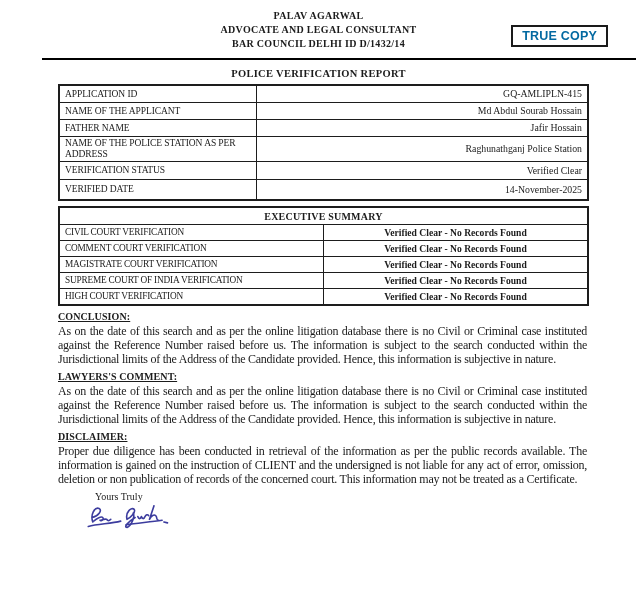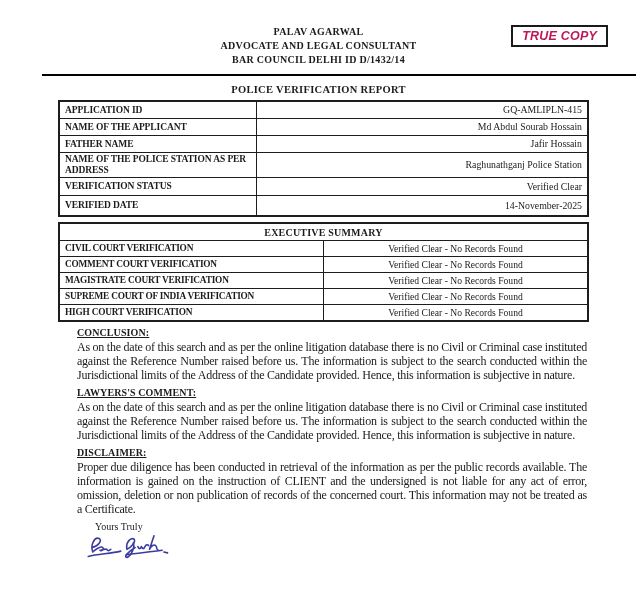--- a/index.html
+++ b/index.html
@@ -5,28 +5,28 @@
   html,body{margin:0;padding:0;background:#ffffff;}
   .page{
     position:relative;
     width:637px;height:598px;
     background:#ffffff;
     overflow:hidden;
     font-family:"Liberation Serif", serif;
     color:#1b1b1b;
   }
   
-  .letterhead{padding-top:25px;text-align:center;font-size:10px;font-weight:bold;line-height:14px;letter-spacing:0.3px;}
+  .letterhead{padding-top:9px;text-align:center;font-size:10px;font-weight:bold;line-height:14px;letter-spacing:0.3px;}
   .stamp{
     position:absolute;top:25px;right:29px;
     border:2px solid #1a1a1a;
     padding:2px 9px;
     font-family:"Liberation Sans", sans-serif;
-    font-style:italic;font-weight:bold;font-size:12.5px;
-    letter-spacing:0.2px;color:#be185d;
+    font-weight:bold;font-size:12.5px;
+    letter-spacing:0.2px;color:#0369a1;
     background:#fff;
   }
   .rule{border:none;border-top:2px solid #000;margin:7px 1px 0 42px;}
   .doc-title{margin-top:7px;text-align:center;font-size:10.5px;font-weight:bold;line-height:13px;letter-spacing:0.3px;}
   .doc-title span{}
   
   table.tbl{
     border-collapse:collapse;
     margin:4px 0 0 58px;
     width:531px;
@@ -34,33 +34,33 @@
     border:2px solid #1d1d1d;
   }
   table.tbl-summary{margin-top:5px;}
   .tbl td{
     border:1px solid #1d1d1d;
     padding:1px 5px;
     vertical-align:middle;
     height:14px;
     overflow:hidden;
   }
-  .tbl .lbl{width:186px;font-weight:bold;font-size:9.5px;letter-spacing:-0.1px;line-height:11px;}
+  .tbl .lbl{width:186px;font-weight:normal;font-size:9.5px;letter-spacing:-0.1px;line-height:11px;}
   .tbl .val{font-size:9.8px;line-height:12px;text-align:right;}
   tr.r-addr td{height:40px;vertical-align:top;padding-top:2px;}
   tr.r-police td{height:22px;}
   tr.r-status td{height:15px;}
   tr.r-date td{height:17px;}
   .summary-head{
     text-align:center;font-weight:bold;font-size:10px;height:13px;letter-spacing:0.2px;
   }
   .tbl-summary .lbl{white-space:nowrap;font-size:9.3px;letter-spacing:-0.2px;height:13px;}
-  .tbl-summary .val{text-align:center;font-weight:normal;font-size:9.6px;height:13px;}
+  .tbl-summary .val{text-align:center;font-weight:bold;font-size:9.6px;height:13px;}
   
-  .section{margin:5px 50px 0 77px;}
+  .section{margin:5px 50px 0 58px;}
   .sec-head{font-weight:bold;font-size:10px;line-height:12px;margin-bottom:1px;text-decoration:underline;letter-spacing:0.1px;}
   .sec-body{margin:0;font-size:12px;line-height:14px;letter-spacing:-0.25px;text-align:justify;}
   
   .closing{margin:4px 0 0 95px;font-size:10px;line-height:13px;}
   .signature{display:block;margin:1px 0 0 84px;}
 </style>
 </head>
 <body>
 
 <div class="page">

